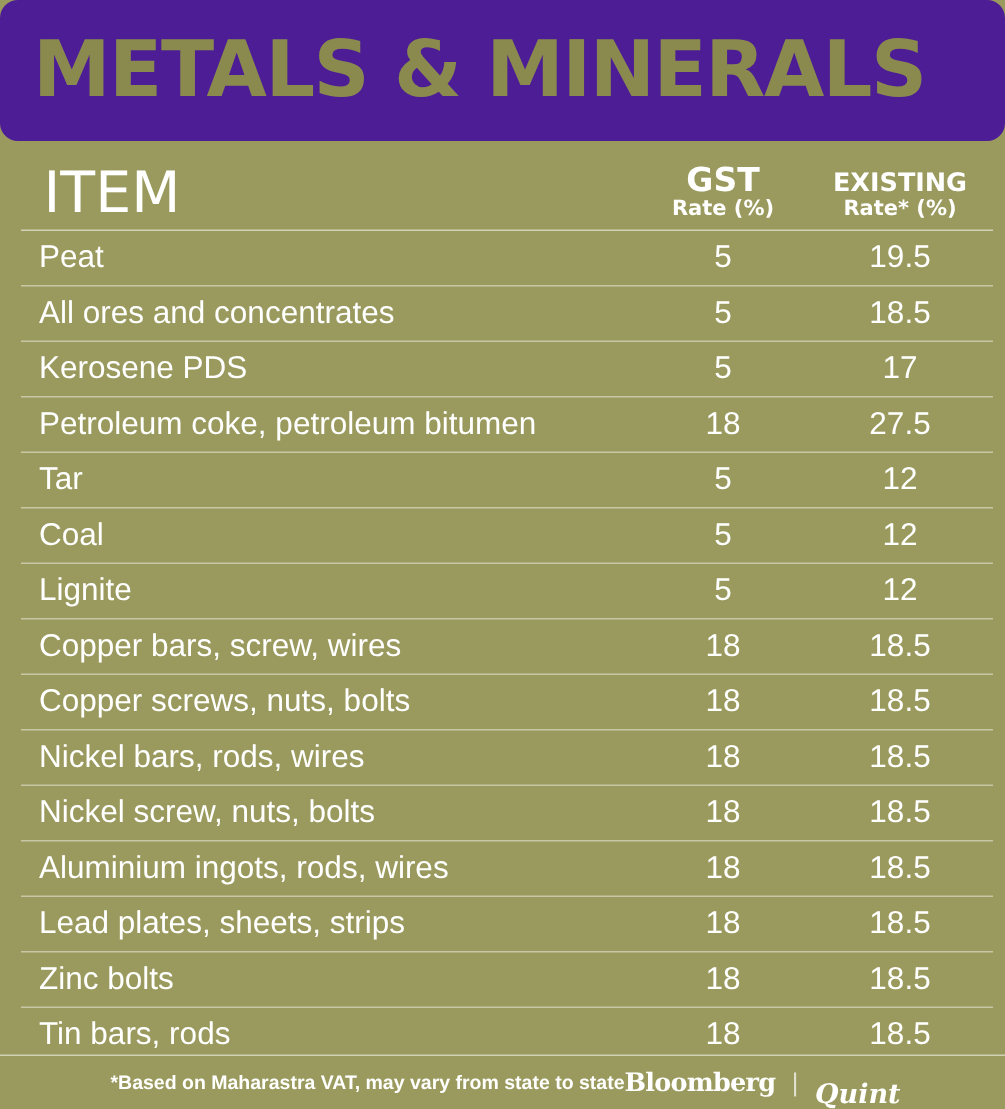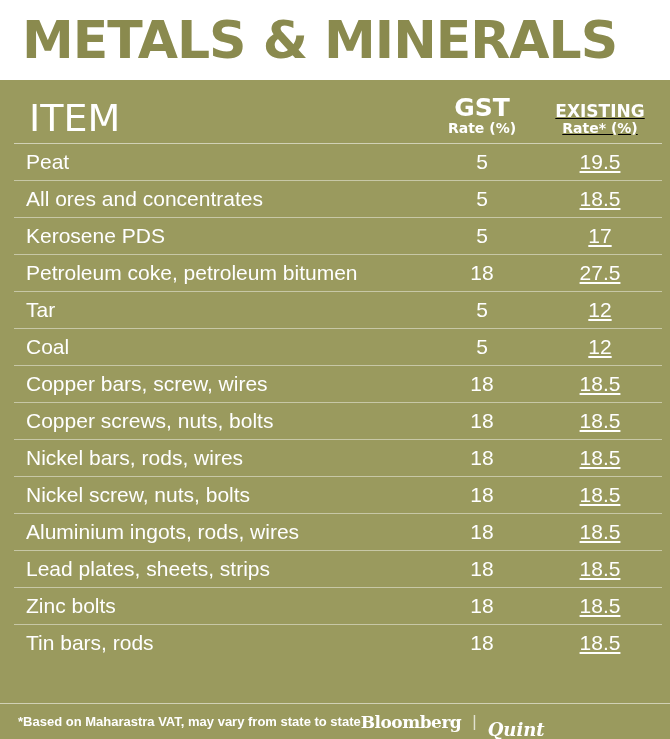--- a/index.html
+++ b/index.html
@@ -14,26 +14,27 @@
     overflow: hidden;
   }
   .page {
     position: relative;
     width: 670px;
     height: 739px;
     background: #9a9a5e;
     box-sizing: border-box;
   }
   .header-band {
-    background: #ffffff;
-    height: 80px;
+    background: #4c1d95;
+    height: 94px;
     display: flex;
     align-items: center;
     padding-left: 22px;
     box-sizing: border-box;
+    border-radius: 12px;
   }
   .header-title {
     color: #8a8a4e;
     font-size: 52px;
     font-weight: bold;
     letter-spacing: -1px;
     line-height: 1;
     font-family: "DejaVu Sans", sans-serif;
     white-space: nowrap;
   }
@@ -50,39 +51,38 @@
     text-align: left;
     width: 410px;
   }
   th.col-gst, td.col-gst {
     text-align: center;
     width: 110px;
   }
   th.col-exist, td.col-exist {
     text-align: center;
     width: 122px;
-    text-decoration: underline;
   }
   thead th {
     vertical-align: bottom;
     padding-bottom: 6px;
   }
   .item-head {
     color: #ffffff;
     font-size: 38px;
     font-weight: normal;
     font-family: "DejaVu Sans", sans-serif;
     letter-spacing: 0px;
     line-height: 1;
     padding-left: 14px;
     display: block;
   }
   .head-main {
     color: #ffffff;
-    font-size: 25px;
+    font-size: 22px;
     font-weight: bold;
     font-family: "DejaVu Sans", sans-serif;
     line-height: 1.05;
     display: block;
   }
   .head-main.small {
     font-size: 17px;
   }
   .head-sub {
     color: #ffffff;
@@ -109,21 +109,21 @@
   .footer {
     position: absolute;
     left: 0;
     right: 0;
     bottom: 0;
     height: 36px;
     padding: 0 14px 0 18px;
     box-sizing: border-box;
     display: flex;
     align-items: center;
-    justify-content: flex-start;
+    justify-content: center;
     border-top: 1px solid rgba(255,255,255,0.55);
   }
   .footnote {
     color: #ffffff;
     font-size: 13px;
     font-weight: bold;
     font-family: "Liberation Sans", sans-serif;
   }
   .brand {
     display: flex;
@@ -202,20 +202,25 @@
           <td class="col-item">Tar</td>
           <td class="col-gst">5</td>
           <td class="col-exist">12</td>
         </tr>
         <tr>
           <td class="col-item">Coal</td>
           <td class="col-gst">5</td>
           <td class="col-exist">12</td>
         </tr>
         <tr>
+          <td class="col-item">Lignite</td>
+          <td class="col-gst">5</td>
+          <td class="col-exist">12</td>
+        </tr>
+        <tr>
           <td class="col-item">Copper bars, screw, wires</td>
           <td class="col-gst">18</td>
           <td class="col-exist">18.5</td>
         </tr>
         <tr>
           <td class="col-item">Copper screws, nuts, bolts</td>
           <td class="col-gst">18</td>
           <td class="col-exist">18.5</td>
         </tr>
         <tr>

